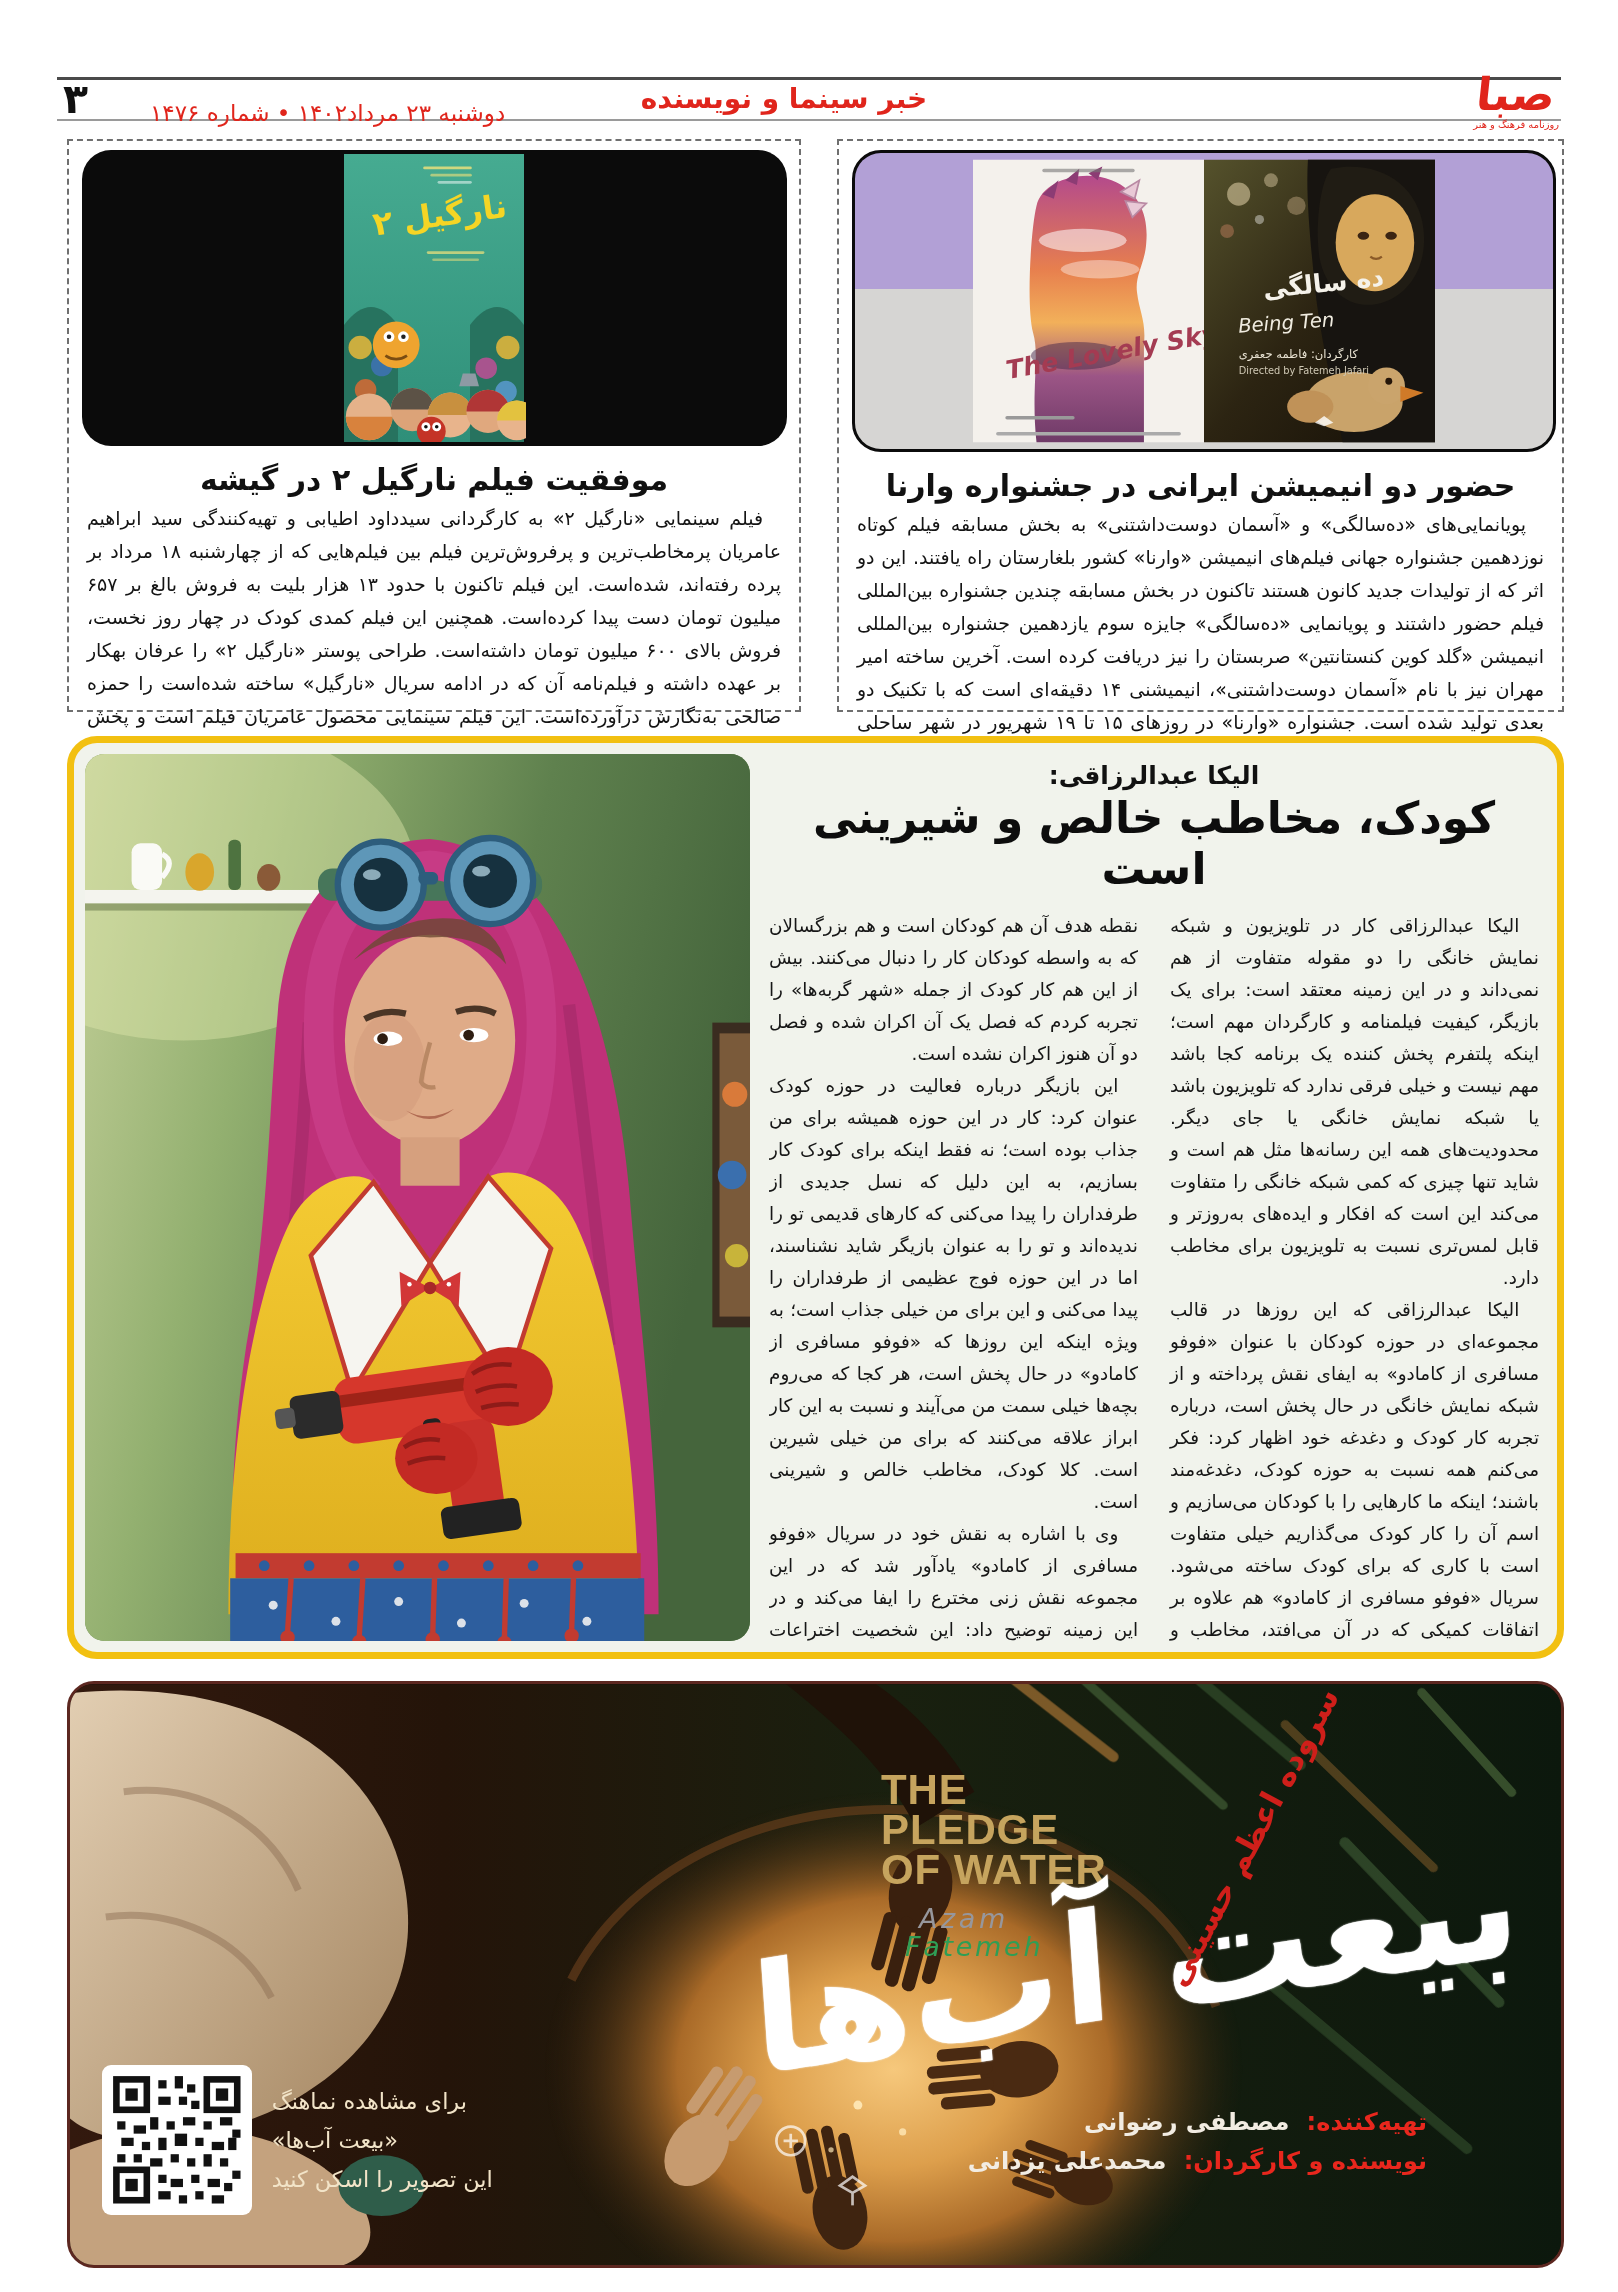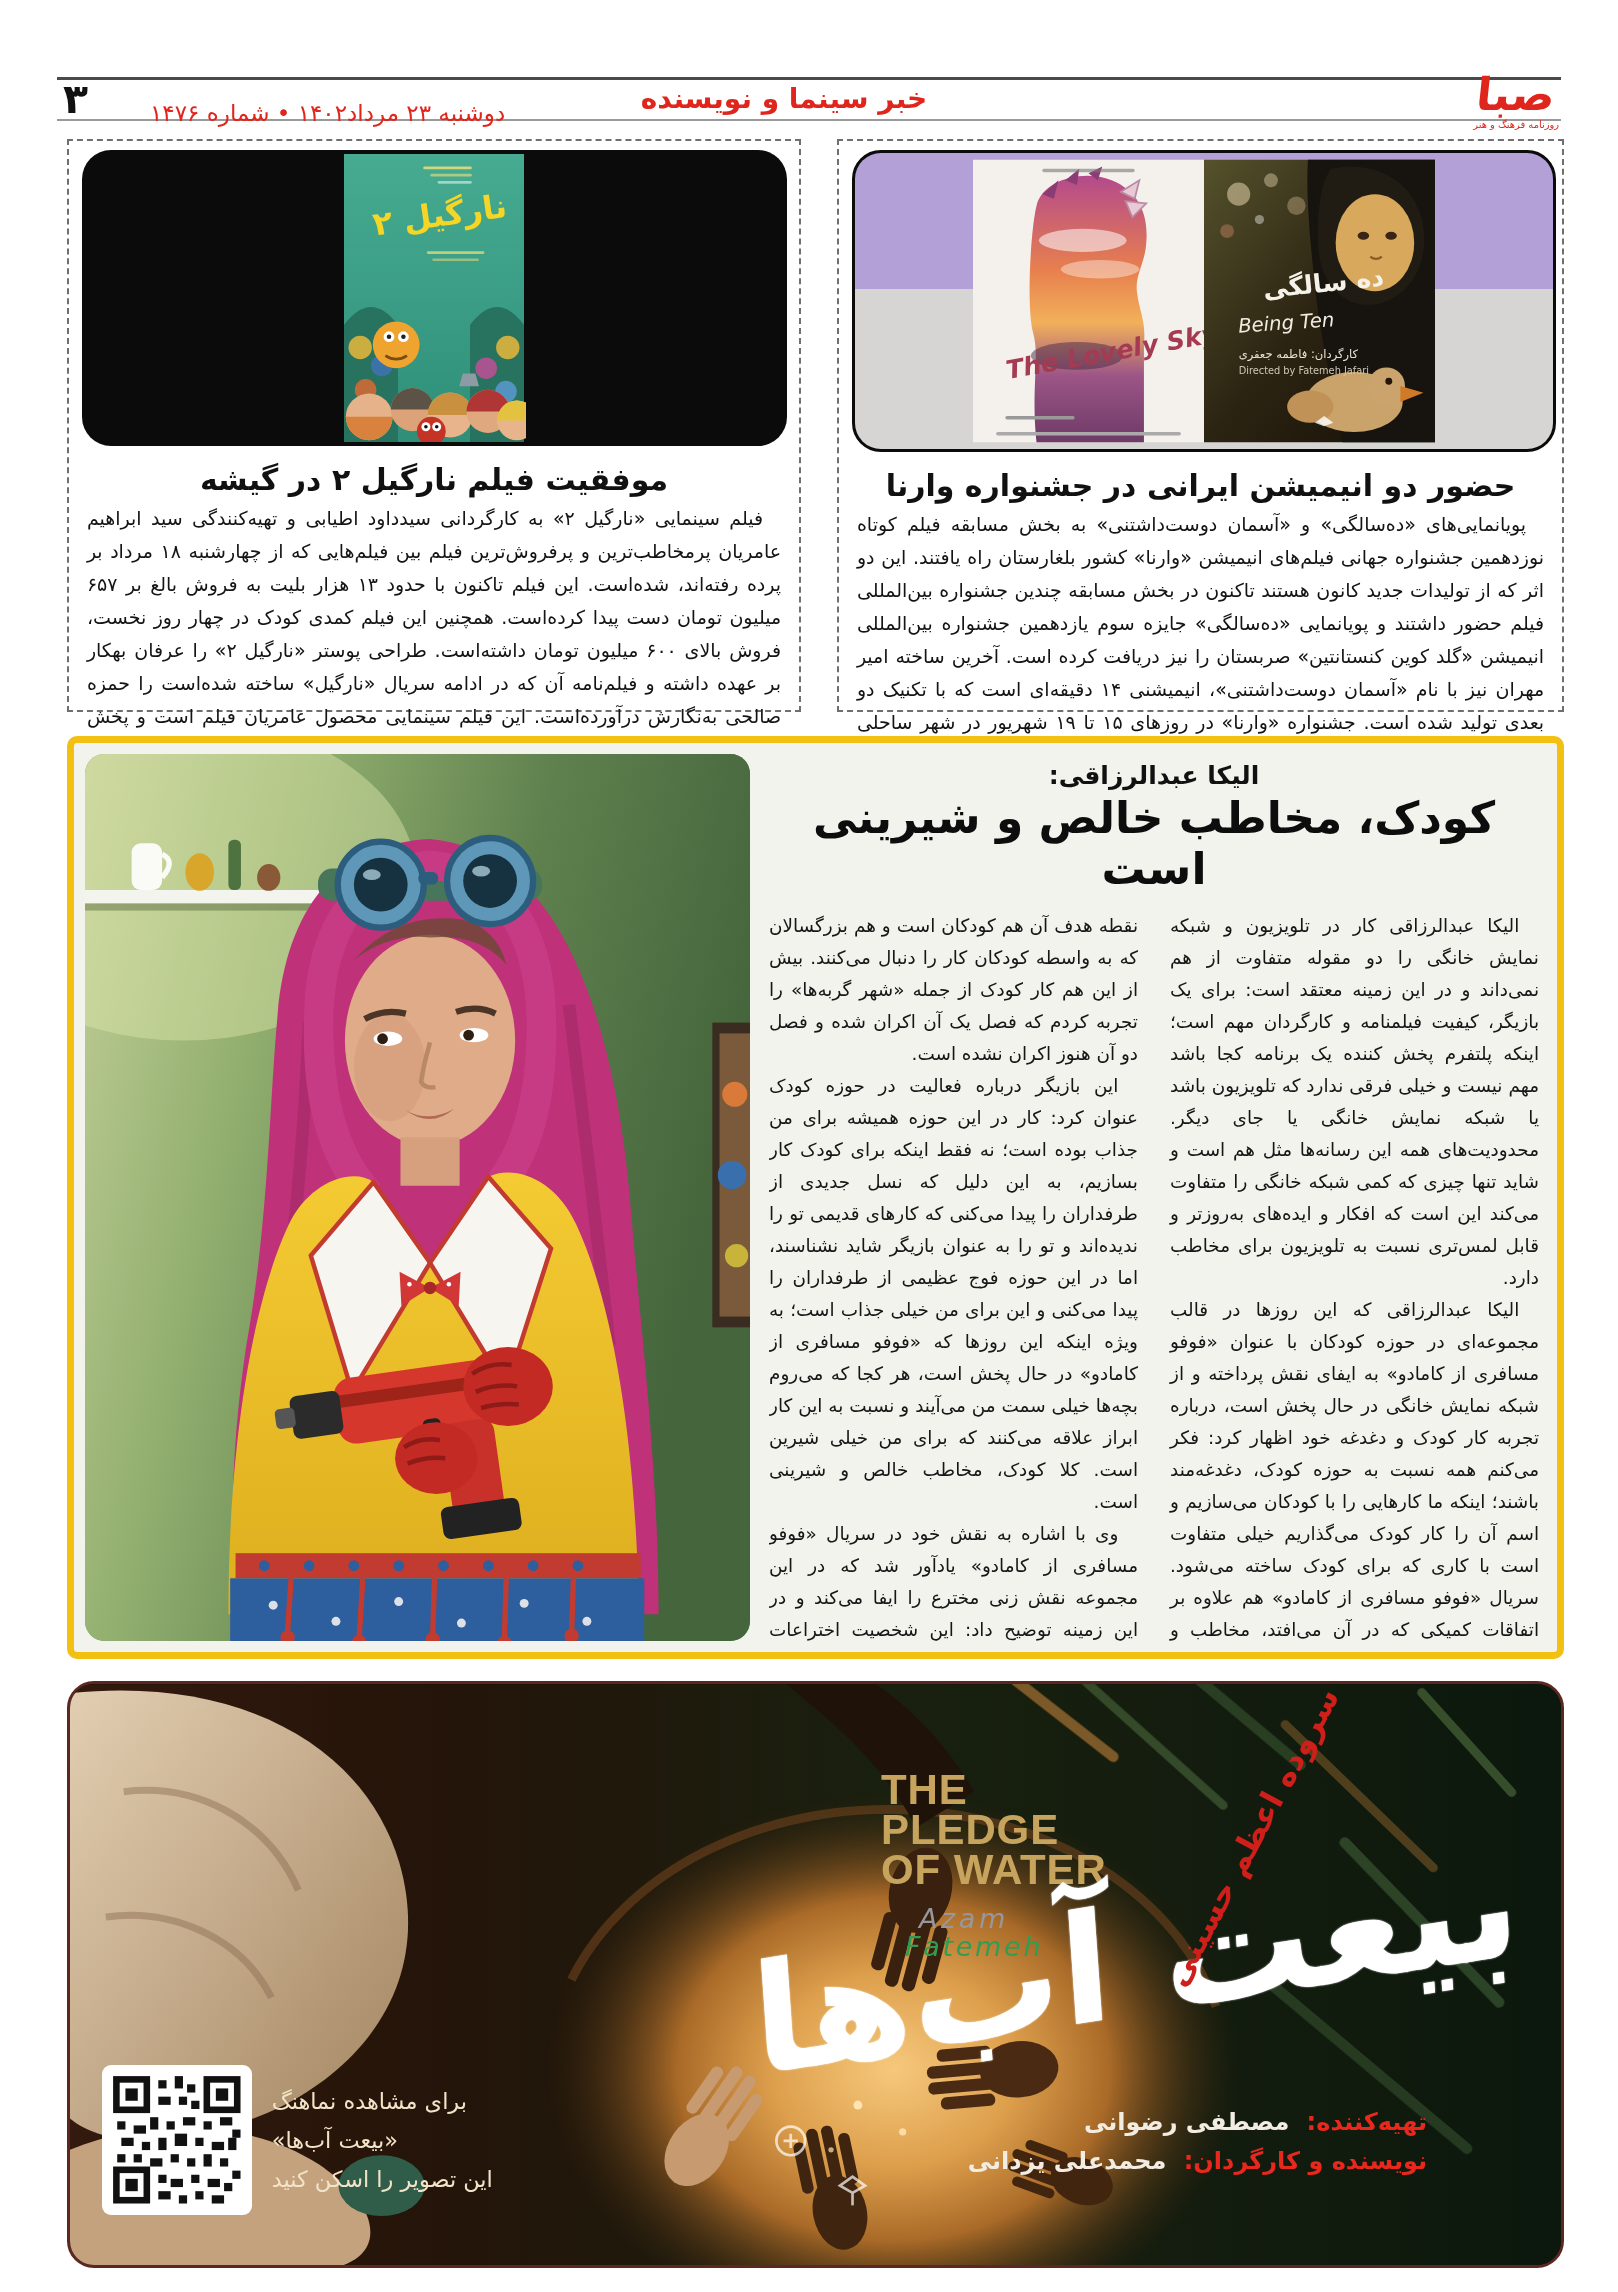--- a/index.html
+++ b/index.html
@@ -25,21 +25,21 @@
   .art-img.varna{background:#0b0b0b;border:3.6px solid #0b0b0b;}
   .art-img svg{display:block;}
   .news-title{margin:16px 0 5.4px 0;text-align:center;font-size:30px;font-weight:bold;color:#111;direction:rtl;}
   .news-body{margin:5.4px 5.4px 0 5.4px;font-size:19px;line-height:33px;color:#141414;direction:rtl;text-align:justify;text-indent:18px;}
 
   .poster-center{position:absolute;left:50%;top:50%;transform:translate(-50%,-50%);}
   .two-posters{position:absolute;inset:0;background:linear-gradient(#b2a0d6 0 46%,#d6d5d3 46% 100%);}
   .tp-inner{position:absolute;left:50%;top:50%;transform:translate(-50%,-50%);display:flex;}
 
   
-  .feature{position:absolute;left:67px;top:736px;width:1497px;height:923px;background:#f1f3ec;border:7.2px solid #f2c011;border-radius:10px;box-sizing:border-box;overflow:hidden;}
+  .feature{position:absolute;left:67px;top:736px;width:1497px;height:923px;background:#f1f3ec;border:7.2px solid #f2c011;border-radius:30px;box-sizing:border-box;overflow:hidden;}
   .feature-photo{position:absolute;left:10.7px;top:10.7px;bottom:10.7px;width:665px;border-radius:19.7px;overflow:hidden;background:#6d8c55;}
   .feature-text{position:absolute;left:695px;right:18px;top:12.5px;bottom:12.5px;direction:rtl;}
   .kicker{text-align:center;font-size:25px;font-weight:bold;color:#111;margin:5.4px 0 1.8px;}
   .feature-title{text-align:center;font-size:44px;font-weight:bold;color:#0d0d0d;margin:1.8px 0 14.3px;}
   .feature-cols{column-count:2;column-gap:32px;height:758px;overflow:hidden;font-size:18.4px;line-height:32px;color:#161616;text-align:justify;margin-top:16px;}
   .feature-cols p{margin:0;text-indent:19.7px;}
 
   
   .bottom-poster{position:absolute;left:67px;top:1681px;width:1497px;height:587px;border-radius:27px;border:3.6px solid #5c2720;box-sizing:border-box;overflow:hidden;background:#1d130a;box-shadow:inset 0 0 107px rgba(0,0,0,.55);}
   .bottom-poster > svg{position:absolute;inset:0;}

